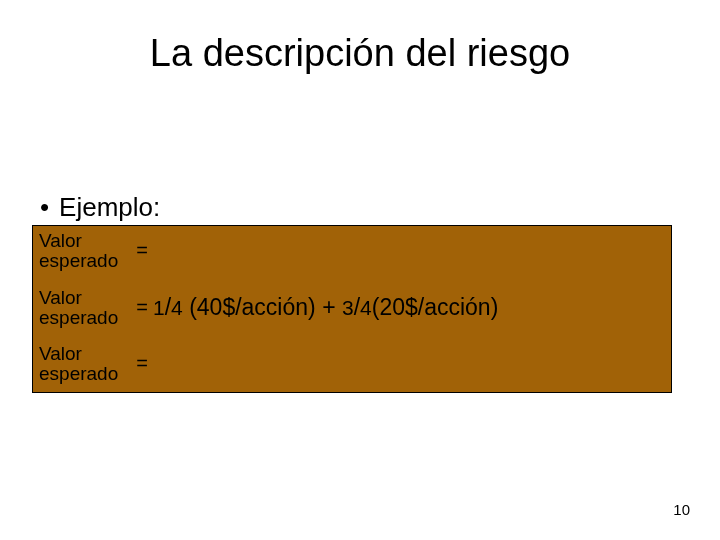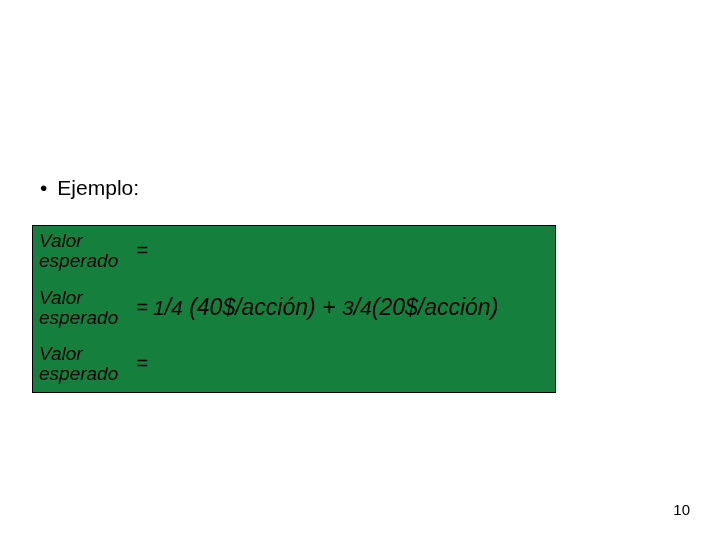--- a/index.html
+++ b/index.html
@@ -49,37 +49,36 @@
     border: 1px solid #000;
     box-sizing: border-box;
     display: flex;
     align-items: center;
     justify-content: center;
     font-weight: 700;
     font-size: 22px;
   }
   .bullet {
     position: absolute;
-    top: 176px;
+    top: 192px;
     left: 40px;
-    font-size: 21px;
+    font-size: 26px;
   }
   .bullet .dot {
     margin-right: 10px;
   }
   .formula-box {
     position: absolute;
     top: 225px;
     left: 32px;
-    width: 524px;
+    width: 640px;
     height: 168px;
-    background: #15803d;
+    background: #a16207;
     border: 1px solid #000;
     box-sizing: border-box;
-    font-style: italic;
   }
   .row {
     position: absolute;
     left: 6px;
     color: #000;
     display: flex;
     align-items: center;
     font-size: 20px;
   }
   .row .lab {
@@ -109,20 +108,21 @@
     bottom: 22px;
     font-size: 15px;
     text-align: center;
   }
 </style>
 </head>
 <body>
 
 <div class="slide">
 
+  <div class="title">La descripción del riesgo</div>
 
 
   <div class="bullet">
     <span class="dot">•</span><span>Ejemplo:</span>
   </div>
 
   <div class="formula-box">
 
     <div class="row row1">
       <span class="lab">Valor<br>esperado</span>

